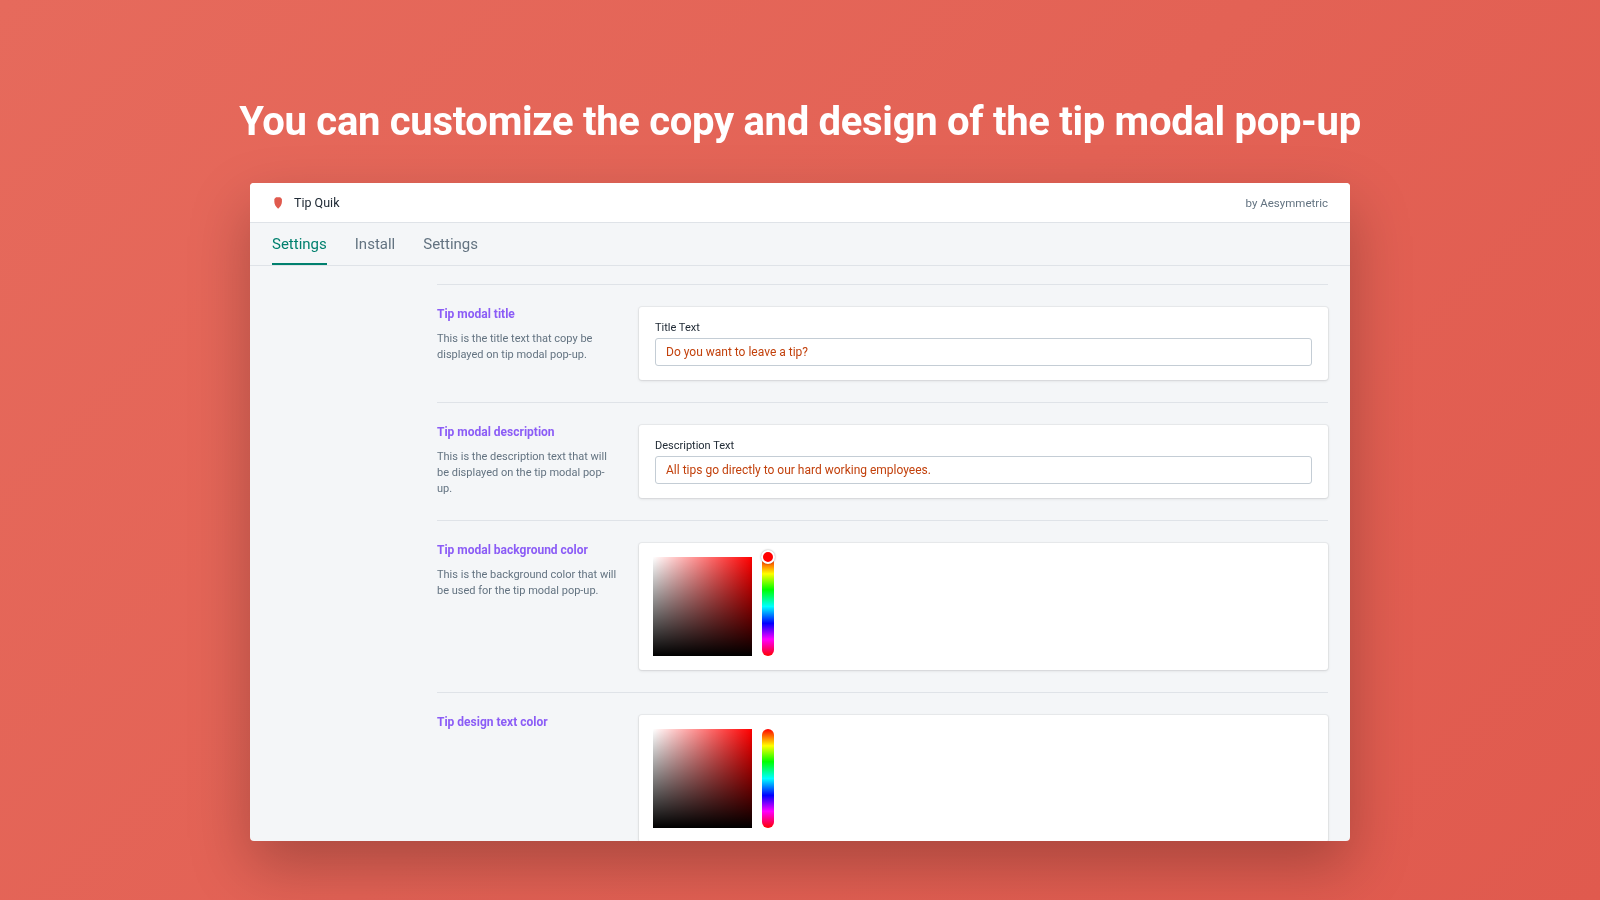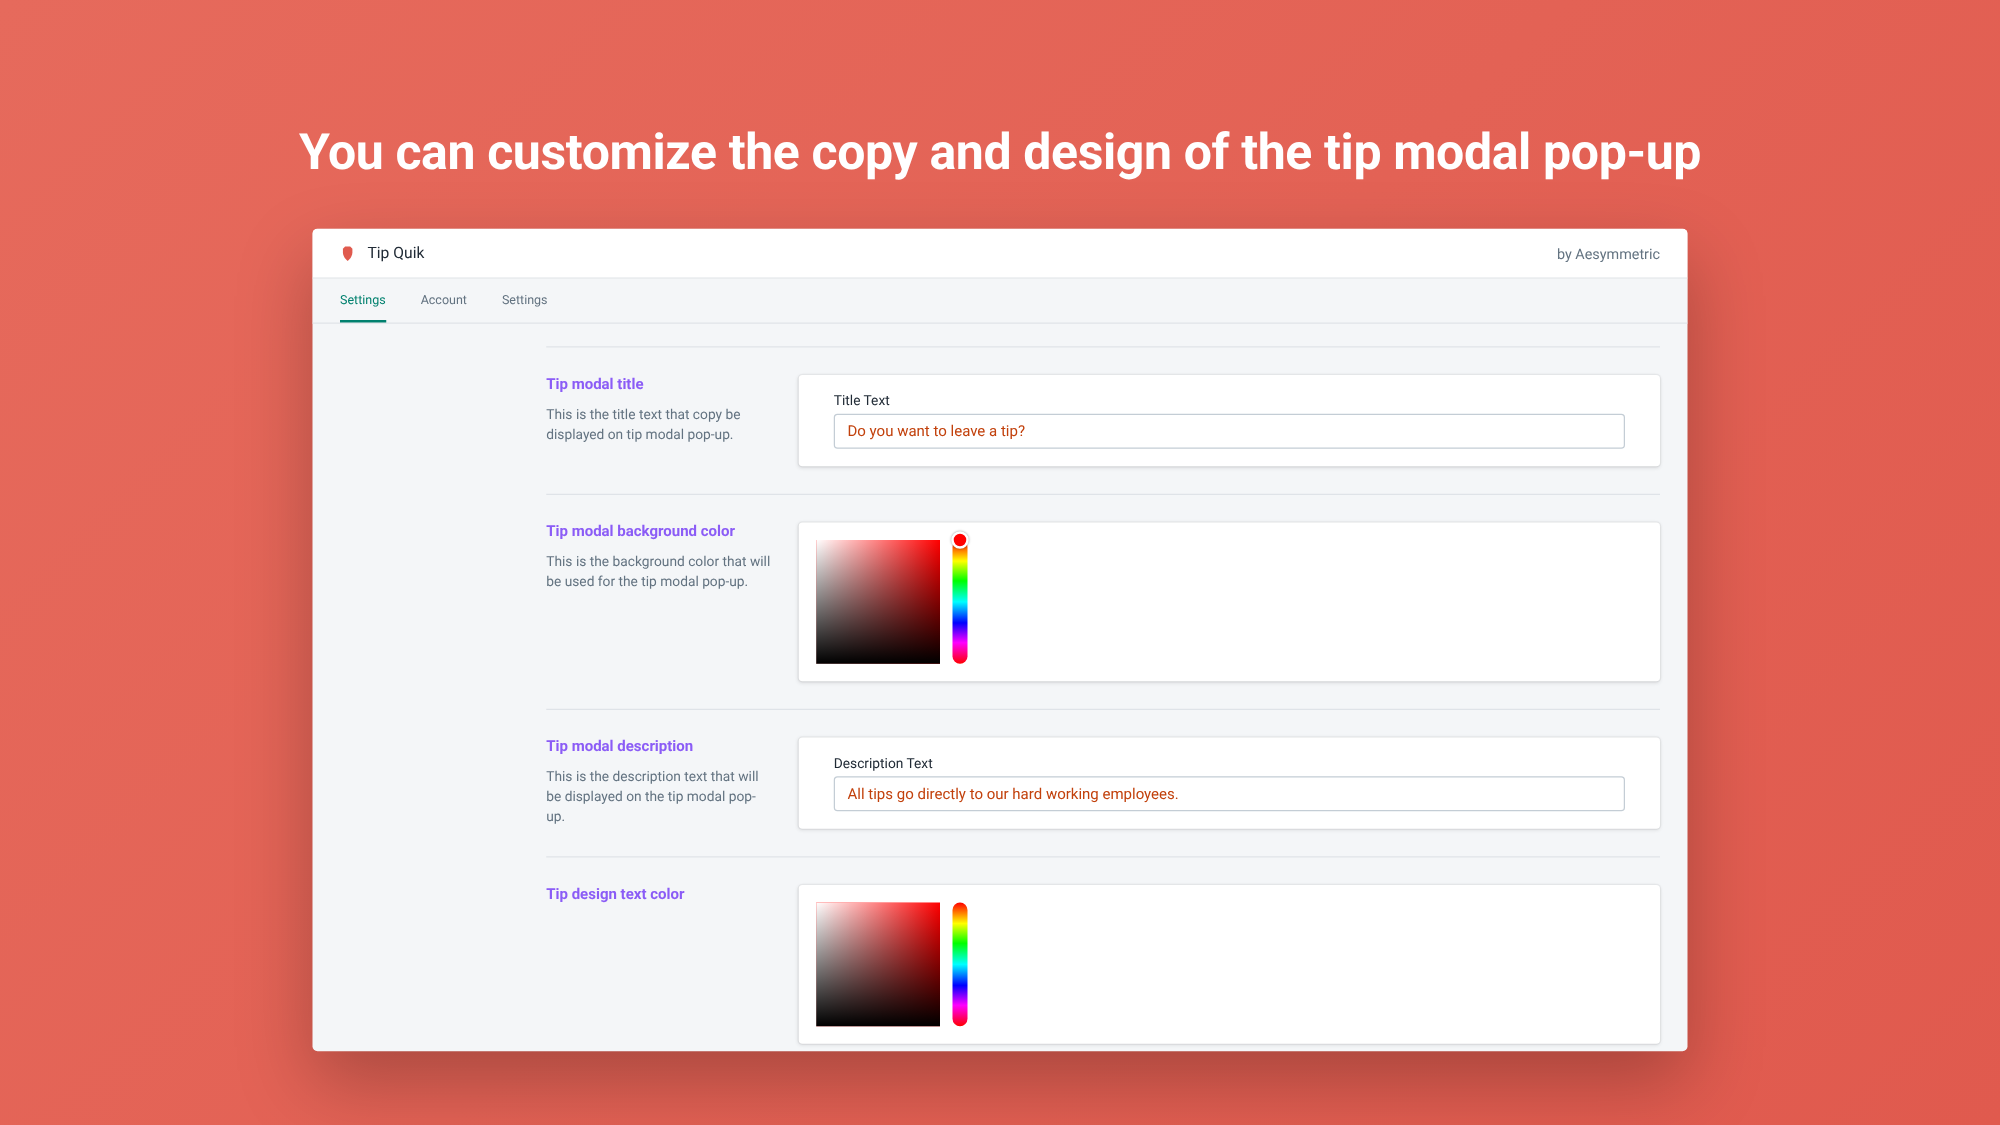--- a/index.html
+++ b/index.html
@@ -60,21 +60,21 @@
 }
 .tab-bar {
   background: #f4f6f8;
   border-bottom: 1px solid #dfe3e8;
   padding: 0 22px;
   display: flex;
   gap: 28px;
 }
 .tab {
   padding: 12px 0 10px 0;
-  font-size: 10px;
+  font-size: 15px;
   color: #637381;
   border-bottom: 2px solid transparent;
   cursor: pointer;
 }
 .tab.active {
   color: #00806e;
   border-bottom-color: #00806e;
 }
 .content {
   flex: 1;
@@ -105,21 +105,21 @@
 .section-desc {
   font-size: 11px;
   color: #637381;
   line-height: 1.45;
 }
 .section-card {
   flex: 1;
   background: #fff;
   border-radius: 3px;
   box-shadow: 0 0 0 1px rgba(63,63,68,0.05), 0 1px 3px rgba(63,63,68,0.15);
-  padding: 14px 28px;
+  padding: 14px 16px;
 }
 .field-label {
   font-size: 11px;
   color: #212b36;
   margin-bottom: 4px;
 }
 .field-input {
   width: 100%;
   border: 1px solid #c4cdd5;
   border-radius: 3px;
@@ -193,35 +193,46 @@
             <path fill="#e05a4e" d="M7 2h7l3 3v5c0 5-3 9-6.5 12C7 19 4 15 4 10V5l3-3z"></path>
           </svg>
       </span>
       <span class="app-name">Tip Quik</span>
     </div>
     <span class="app-by">by Aesymmetric</span>
   </div>
 
   <div class="tab-bar">
     <div class="tab active">Settings</div>
-    <div class="tab">Account</div>
+    <div class="tab">Install</div>
     <div class="tab">Settings</div>
   </div>
 
   <div class="content">
     <div class="settings-body">
 
       <div class="section">
         <div class="section-info">
           <div class="section-title">Tip modal title</div>
           <div class="section-desc">This is the title text that copy be displayed on tip modal pop-up.</div>
         </div>
         <div class="section-card">
           <div class="field-label">Title Text</div>
           <input class="field-input" type="text" value="Do you want to leave a tip?" style="">
+        </div>
+      </div>
+
+      <div class="section">
+        <div class="section-info">
+          <div class="section-title">Tip modal description</div>
+          <div class="section-desc">This is the description text that will be displayed on the tip modal pop-up.</div>
+        </div>
+        <div class="section-card">
+          <div class="field-label">Description Text</div>
+          <input class="field-input" type="text" value="All tips go directly to our hard working employees." style="">
         </div>
       </div>
 
       <div class="section">
         <div class="section-info">
           <div class="section-title">Tip modal background color</div>
           <div class="section-desc">This is the background color that will be used for the tip modal pop-up.</div>
         </div>
         <div class="section-card picker">
           <div class="picker-row">
@@ -232,31 +243,20 @@
             </div>
             <div class="hue-slider">
               <div class="hue-thumb"></div>
             </div>
           </div>
         </div>
       </div>
 
       <div class="section">
         <div class="section-info">
-          <div class="section-title">Tip modal description</div>
-          <div class="section-desc">This is the description text that will be displayed on the tip modal pop-up.</div>
-        </div>
-        <div class="section-card">
-          <div class="field-label">Description Text</div>
-          <input class="field-input" type="text" value="All tips go directly to our hard working employees." style="">
-        </div>
-      </div>
-
-      <div class="section">
-        <div class="section-info">
           <div class="section-title">Tip design text color</div>
         </div>
         <div class="section-card picker">
           <div class="picker-row alt">
             <div class="sat-val">
               <div class="hue-layer"></div>
                 <div class="white-layer"></div>
                 <div class="black-layer"></div>
             </div>
             <div class="hue-slider">

